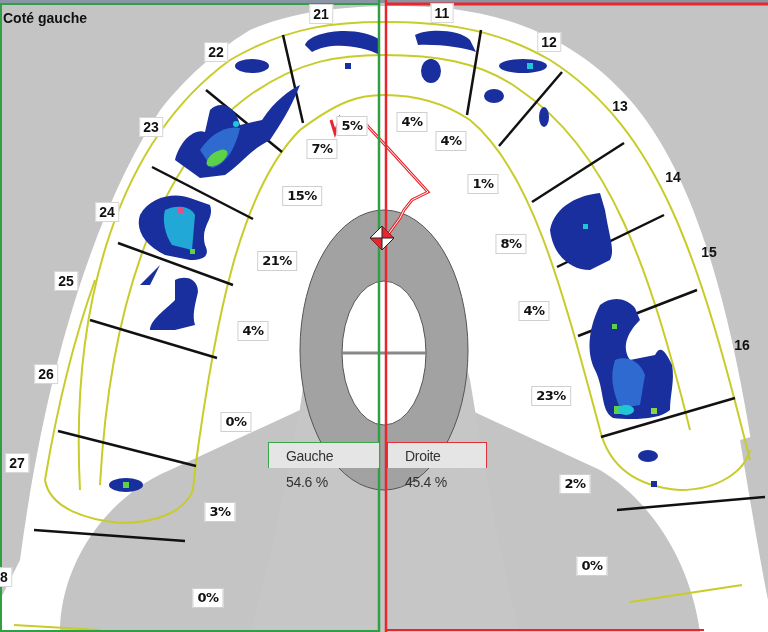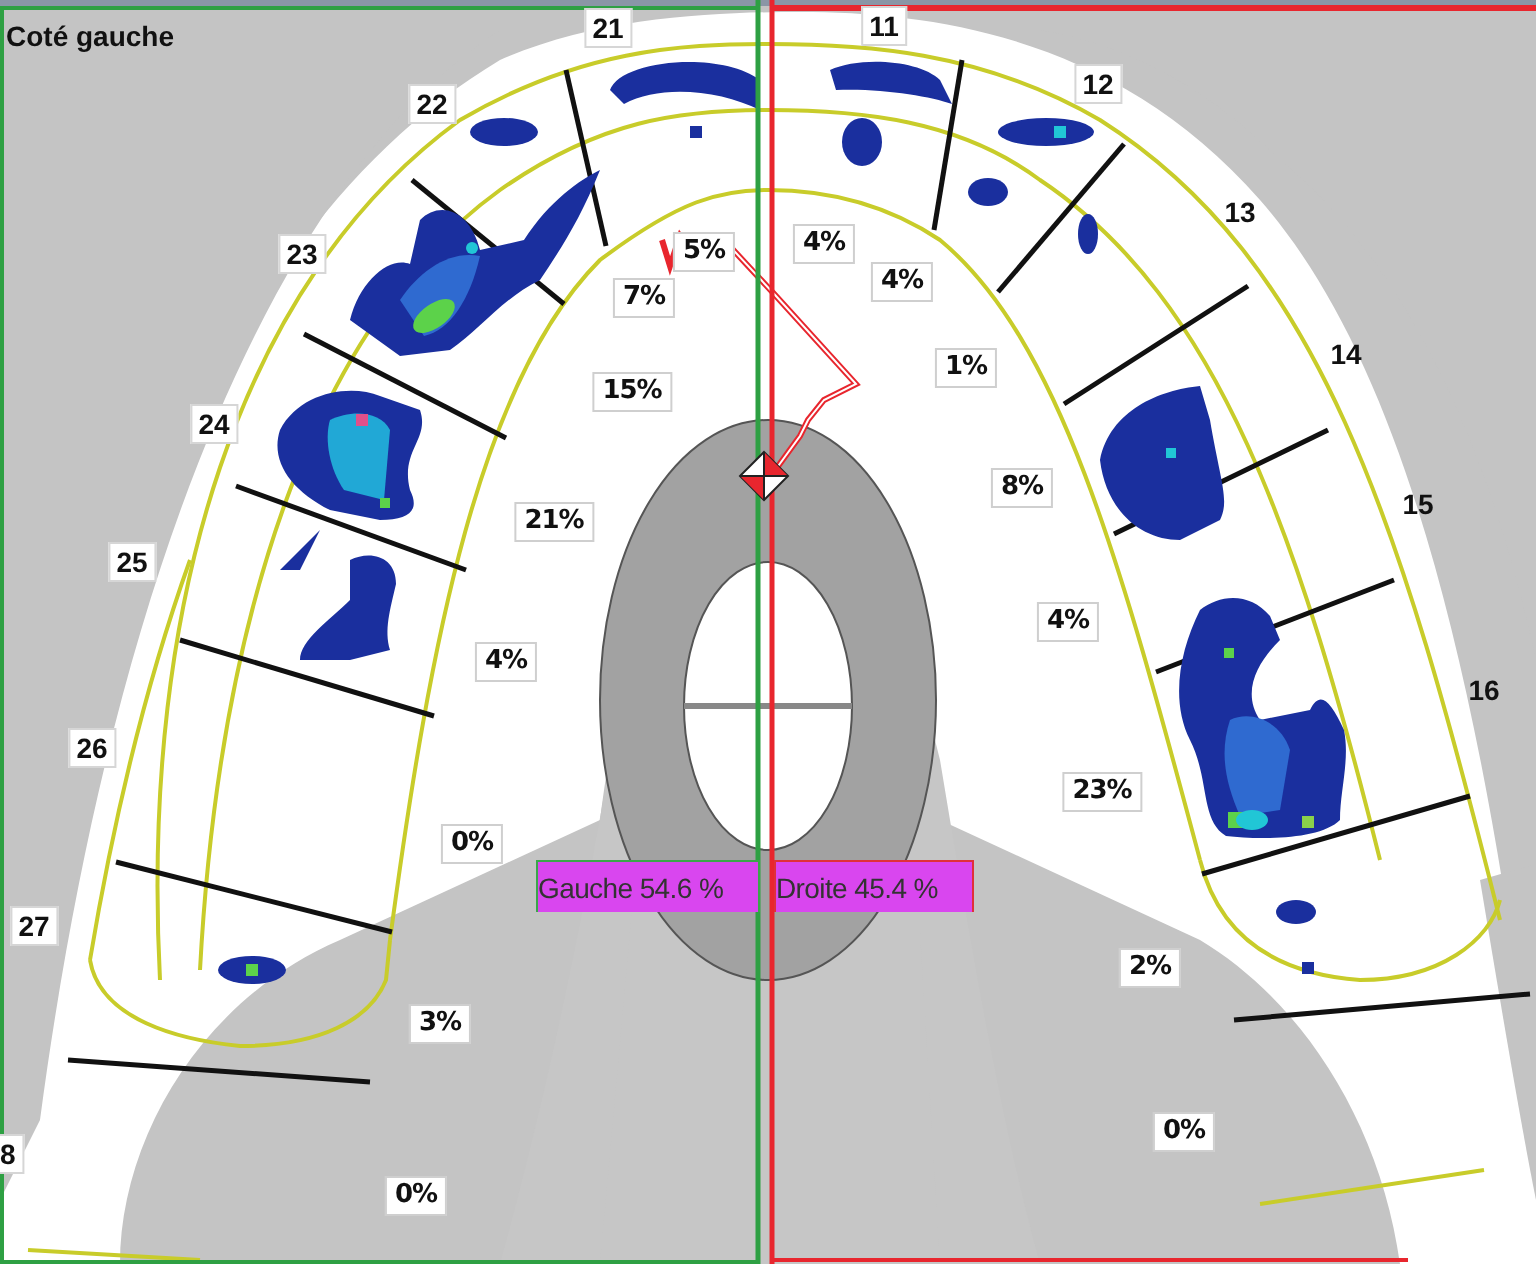--- a/index.html
+++ b/index.html
@@ -4,21 +4,21 @@
 <style>
   html, body { margin: 0; padding: 0; }
   body { width: 768px; height: 632px; overflow: hidden; background: #c4c4c4; font-family: "Liberation Sans", sans-serif; position: relative; }
   .top-strip { position: absolute; left: 0; top: 0; width: 768px; height: 3px; background: #8a96a6; }
   .stage { position: absolute; left: 0; top: 0; width: 768px; height: 468px; }
   .stage svg { position: absolute; left: 0; top: 0; }
   .side-title { position: absolute; left: 3px; top: 10px; font-size: 14px; font-weight: bold; color: #111; font-family: "Liberation Sans", sans-serif; }
   .tooth-label { position: absolute; font-family: "Liberation Sans", sans-serif; font-weight: bold; font-size: 14px; color: #111; background: #fff; border: 1px solid #d6d6d6; padding: 0 3px; line-height: 18px; transform: translate(-50%, -50%); }
   .tooth-label.on-gray { background: transparent; border-color: transparent; }
   .pct-label { position: absolute; font-family: "DejaVu Sans", sans-serif; font-weight: bold; font-size: 13px; color: #111; background: #fff; border: 1px solid #cfcfcf; padding: 0 4px; line-height: 18px; transform: translate(-50%, -50%); letter-spacing: -0.5px; }
-  .summary { position: absolute; bottom: 12px; height: 26px; font-size: 14px; color: #333; line-height: 26px; padding: 0 0; background: #d946ef; box-sizing: border-box; letter-spacing: -0.3px; }
+  .summary { position: absolute; bottom: 0; height: 26px; font-size: 14px; color: #333; line-height: 26px; padding: 0 17px; background: #e5e5e5; box-sizing: border-box; letter-spacing: -0.3px; }
   .summary.left { left: 268px; width: 112px; border: 1px solid #3aa64a; border-bottom: none; }
   .summary.right { left: 387px; width: 100px; border: 1px solid #e0303a; border-bottom: none; }
 </style>
 </head>
 <body>
 
 <div class="top-strip"></div>
 
 <div class="stage">
   <svg width="768" height="632" viewBox="0 0 768 632">
@@ -126,39 +126,39 @@
       <polygon points="0,-12 12,0 0,12 -12,0" fill="#fff" stroke="#222" stroke-width="1"></polygon>
       <polygon points="0,-12 12,0 0,0" fill="#e8262e"></polygon>
       <polygon points="0,12 -12,0 0,0" fill="#e8262e"></polygon>
       <line x1="-12" y1="0" x2="12" y2="0" stroke="#222" stroke-width="1"></line>
       <line x1="0" y1="-12" x2="0" y2="12" stroke="#222" stroke-width="1"></line>
     </g>
   </svg>
 
   <div class="side-title">Coté gauche</div>
 
-  <div class="tooth-label" style="left:304px;top:14px">21</div>
+  <div class="tooth-label" style="left:321px;top:14px">21</div>
   <div class="tooth-label" style="left:216px;top:52px">22</div>
   <div class="tooth-label" style="left:151px;top:127px">23</div>
   <div class="tooth-label" style="left:107px;top:212px">24</div>
   <div class="tooth-label" style="left:66px;top:281px">25</div>
   <div class="tooth-label" style="left:46px;top:374px">26</div>
   <div class="tooth-label" style="left:17px;top:463px">27</div>
   <div class="tooth-label" style="left:0px;top:577px">28</div>
 
   <div class="tooth-label" style="left:442px;top:13px">11</div>
   <div class="tooth-label" style="left:549px;top:42px">12</div>
   <div class="tooth-label on-gray" style="left:620px;top:106px">13</div>
   <div class="tooth-label on-gray" style="left:673px;top:177px">14</div>
   <div class="tooth-label on-gray" style="left:709px;top:252px">15</div>
   <div class="tooth-label on-gray" style="left:742px;top:345px">16</div>
 
   <div class="pct-label" style="left:352px;top:126px">5%</div>
   <div class="pct-label" style="left:322px;top:149px">7%</div>
-  <div class="pct-label" style="left:316px;top:196px">15%</div>
+  <div class="pct-label" style="left:302px;top:196px">15%</div>
   <div class="pct-label" style="left:277px;top:261px">21%</div>
   <div class="pct-label" style="left:253px;top:331px">4%</div>
   <div class="pct-label" style="left:236px;top:422px">0%</div>
   <div class="pct-label" style="left:220px;top:512px">3%</div>
   <div class="pct-label" style="left:208px;top:598px">0%</div>
 
   <div class="pct-label" style="left:412px;top:122px">4%</div>
   <div class="pct-label" style="left:451px;top:141px">4%</div>
   <div class="pct-label" style="left:483px;top:184px">1%</div>
   <div class="pct-label" style="left:511px;top:244px">8%</div>

